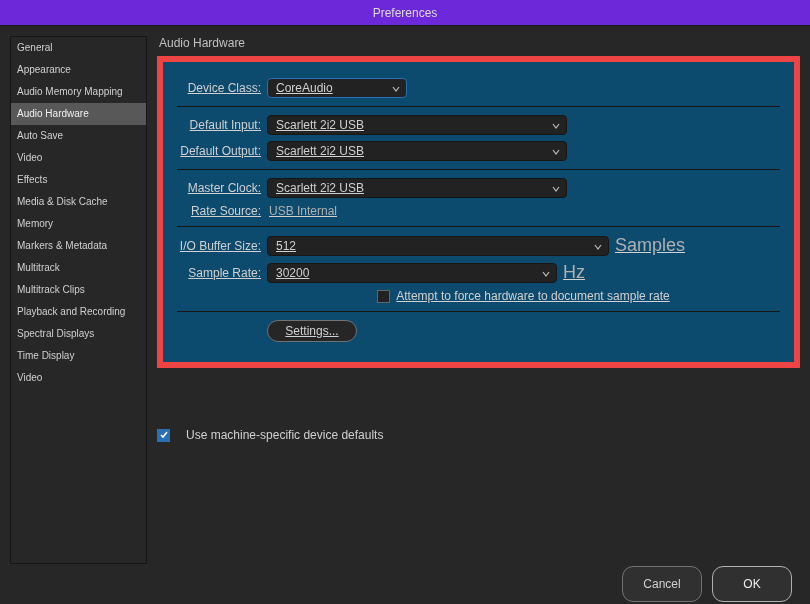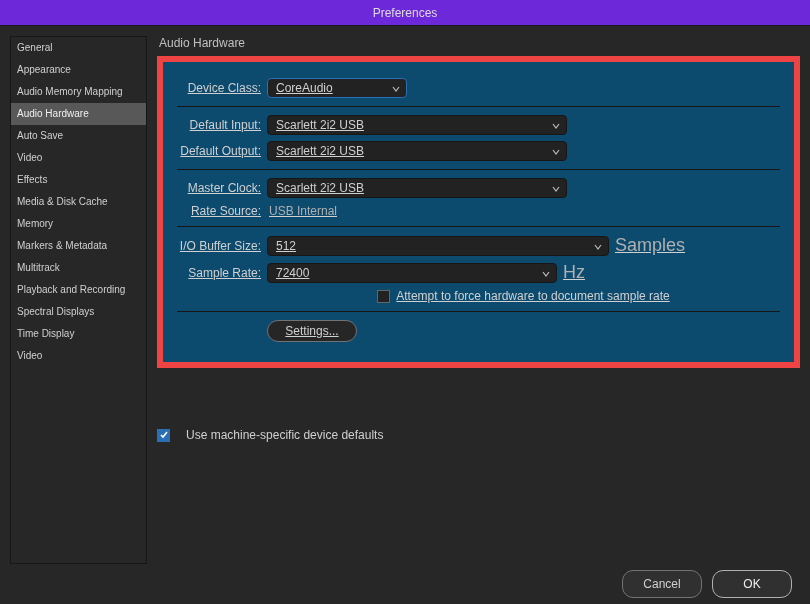--- a/index.html
+++ b/index.html
@@ -141,21 +141,21 @@
     display: flex;
     align-items: center;
     justify-content: flex-end;
     gap: 10px;
     padding-right: 18px;
   }
   .btn {
     display: inline-flex;
     align-items: center;
     justify-content: center;
-    height: 28px;
+    height: 36px;
     min-width: 80px;
     padding: 0 16px;
     border: 1px solid #727272;
     background: #303030;
     color: #d0d0d0;
     border-radius: 11px;
     font-size: 12px;
     cursor: pointer;
   }
   .btn.primary {
@@ -203,20 +203,21 @@
       <div class="sidebar-item">Appearance</div>
       <div class="sidebar-item">Audio Memory Mapping</div>
       <div class="sidebar-item selected">Audio Hardware</div>
       <div class="sidebar-item">Auto Save</div>
       <div class="sidebar-item">Video</div>
       <div class="sidebar-item">Effects</div>
       <div class="sidebar-item">Media &amp; Disk Cache</div>
       <div class="sidebar-item">Memory</div>
       <div class="sidebar-item">Markers &amp; Metadata</div>
       <div class="sidebar-item">Multitrack</div>
+      <div class="sidebar-item">Multitrack Clips</div>
       <div class="sidebar-item">Playback and Recording</div>
       <div class="sidebar-item">Spectral Displays</div>
       <div class="sidebar-item">Time Display</div>
       <div class="sidebar-item">Video</div>
     </div>
 
   <div class="main">
     <div class="section-title">Audio Hardware</div>
 
     <div class="panel">
@@ -289,21 +290,21 @@
                 <path d="M1 2 L4 6 L7 2" fill="none" stroke="#bbb" stroke-width="1.2"></path>
               </svg>
             </span>
         </div>
         <span class="unit">Samples</span>
       </div>
 
       <div class="row">
         <span class="label">Sample Rate:</span>
         <div class="select" style="width:290px">
-          <span>72400</span>
+          <span>30200</span>
           <span class="caret">
               <svg width="8" height="8">
                 <path d="M1 2 L4 6 L7 2" fill="none" stroke="#bbb" stroke-width="1.2"></path>
               </svg>
             </span>
         </div>
         <span class="unit">Hz</span>
       </div>
 
       <div class="checkbox-row">

